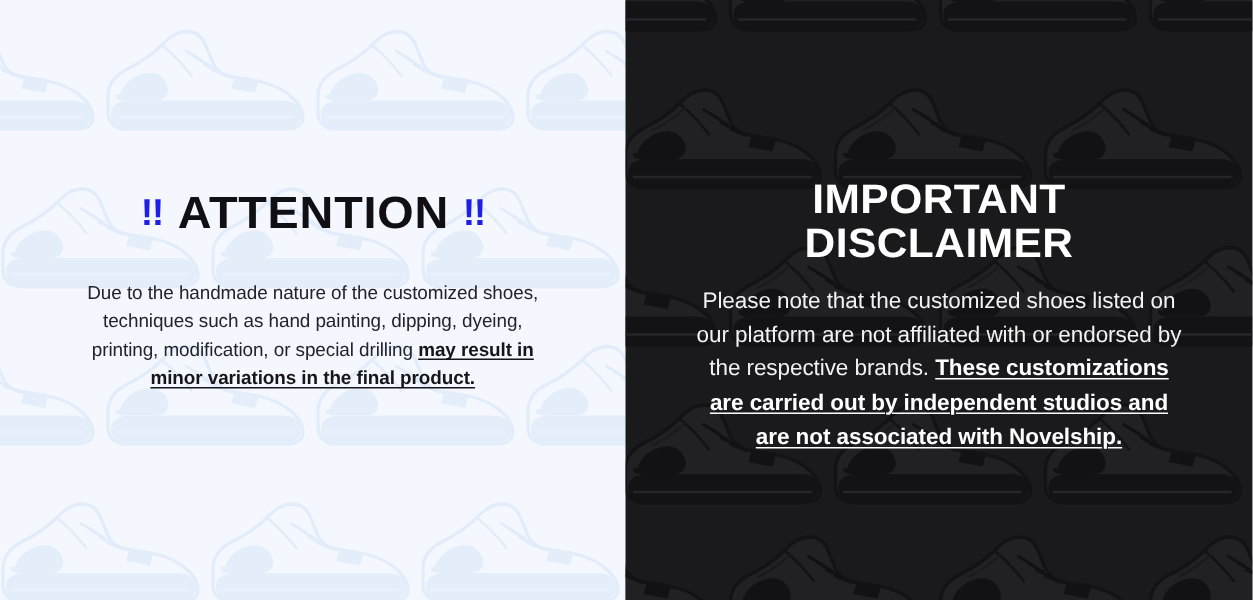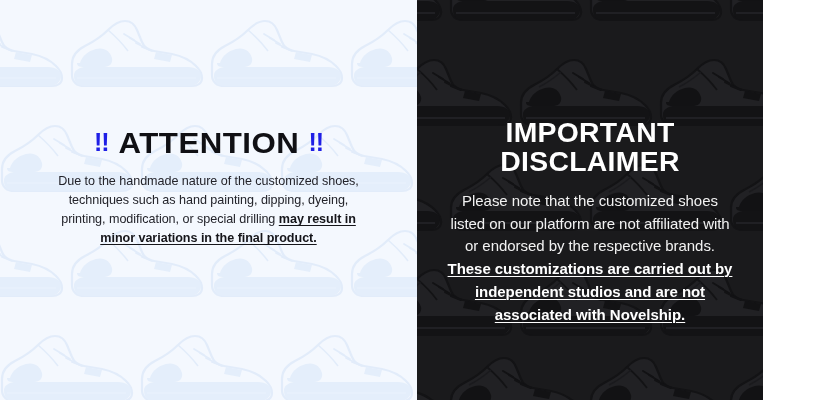--- a/index.html
+++ b/index.html
@@ -34,21 +34,21 @@
     align-items: center;
     justify-content: flex-start;
   }
 
   #panel-attention {
     width: 417px;
     background: #f4f8fe;
   }
 
   #panel-disclaimer {
-    width: 346px;
+    width: 418px;
     background: #1a1a1c;
   }
 
   
   .pattern {
     position: absolute;
     inset: 0;
     pointer-events: none;
     z-index: 0;
   }
@@ -88,21 +88,21 @@
     color: #101014;
     font-size: 30px;
     font-weight: 700;
     letter-spacing: 0.5px;
     line-height: 1;
     font-family: "Liberation Sans", sans-serif;
     transform: scaleX(1.04);
   }
 
   .body-attention {
-    margin-top: 14px;
+    margin-top: 28px;
     color: #23232a;
     font-size: 12.6px;
     line-height: 1.52;
     letter-spacing: -0.05px;
     max-width: 310px;
     margin-left: auto;
     margin-right: auto;
   }
 
   .body-attention .emph {

